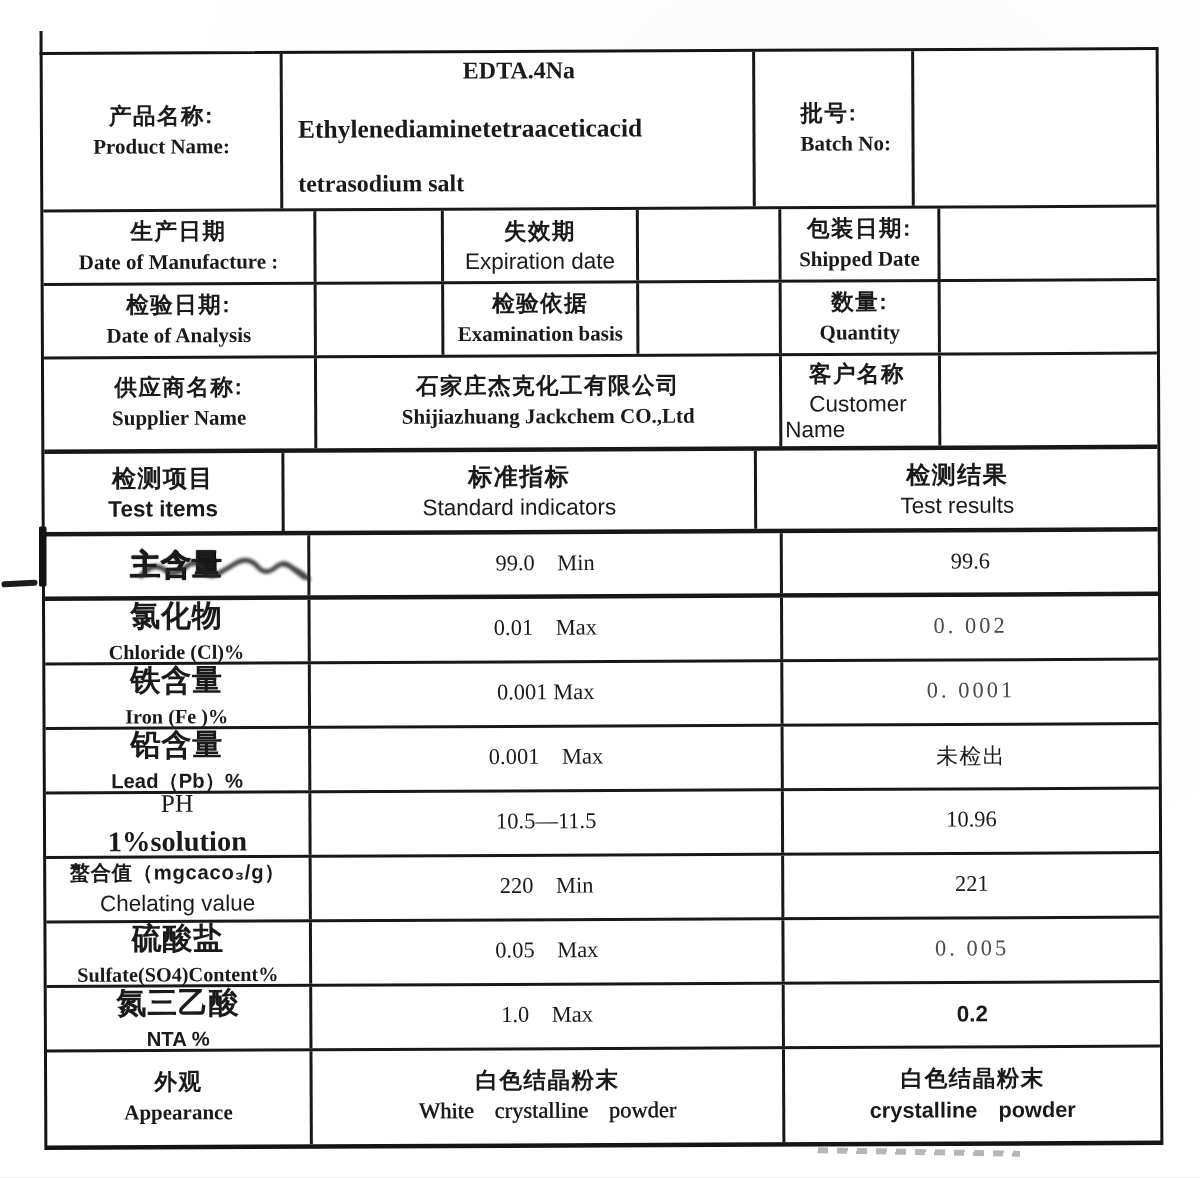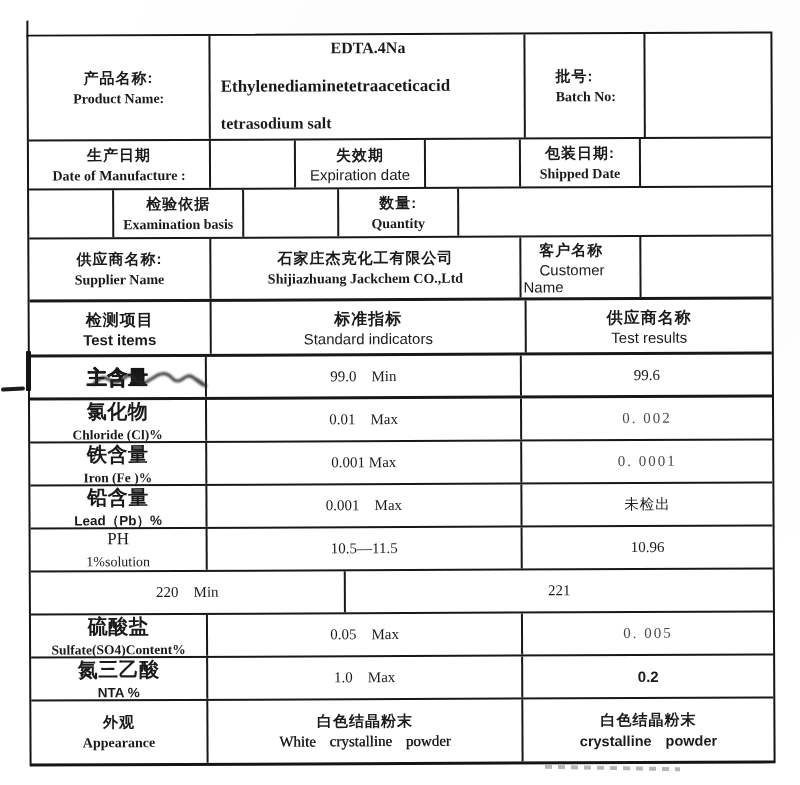--- a/index.html
+++ b/index.html
@@ -24,24 +24,24 @@
     text-align:center; padding:2px 4px; overflow:visible;
   }
   .cell:last-child { border-right:none; }
   .zh { font-weight:700; font-size:15px; letter-spacing:1px; line-height:1.45; }
   .en { font-family:"Liberation Serif", serif; font-weight:700; font-size:14px; line-height:1.4; }
   .en-sans { font-family:"Liberation Sans", sans-serif; font-weight:400; font-size:15px; }
   .en-sans-b { font-family:"Liberation Sans", sans-serif; font-weight:700; font-size:15px; }
   .en-serif-r { font-family:"Liberation Serif", serif; font-weight:400; font-size:15px; }
 
   
-  .w-c1a { width:182px; } .w-c1 { width:182px; }
+  .w-c1a { width:160px; } .w-c1 { width:182px; }
   .w-prod { width:315px; }
   .w-mid-sp { width:85px; } .w-mid-lab { width:130px; } .w-mid-val { width:95px; }
-  .w-right-lab { width:120px; } .w-right-val { flex:1; }
+  .w-right-lab { width:106px; } .w-right-val { flex:1; }
   .w-supval { width:310px; }
 
   .h-r1 { height:105px; } .h-r2 { height:49px; } .h-r3 { height:49px; }
   .h-r4 { height:63px; border-bottom-width:3px; }
   .h-hdr { height:55px; border-bottom-width:3px; }
 
   .product-cell { align-items:stretch; justify-content:space-between; padding:4px 8px 6px 10px; text-align:left; }
   .product-code { text-align:center; font-family:"Liberation Serif", serif; font-weight:700; font-size:16px; }
   .product-line1 { font-family:"Liberation Serif", serif; font-weight:700; font-size:17px; }
   .product-line2 { font-family:"Liberation Serif", serif; font-weight:700; font-size:16px; }
@@ -58,21 +58,21 @@
   .trow .c3 { flex:1; }
   .std, .res { font-family:"Liberation Serif", serif; font-size:15px; white-space:pre; justify-content:center; }
   .trow .zh { font-size:20px; letter-spacing:0.5px; }
   .trow .en { font-size:13.5px; }
 
   .trow-0 { border-bottom-width:3px; }
   .trow-0 .zh { text-shadow:0 0 1px #000, 0.5px 0 0 #000; }
   .trow-1 .res, .trow-2 .res, .trow-6 .res { color:#4a4a4a; letter-spacing:2px; }
   .trow-3 .res { letter-spacing:1px; font-family:"Liberation Sans", sans-serif; font-size:14.5px; }
   .trow-4 .zh { font-weight:400; font-family:"Liberation Serif", serif; font-size:17px; letter-spacing:0; }
-  .trow-4 .en { font-weight:400; font-size:14px; }
+  .trow-4 .en { font-weight:700; font-size:19px; }
   .trow-5 .zh { font-size:13.5px; }
   .trow-5 .en { font-family:"Liberation Sans", sans-serif; font-weight:400; font-size:15px; }
   .trow-7 .res { font-family:"Liberation Sans", sans-serif; font-weight:700; }
 
   .appearance { flex:1; border-bottom:none; }
   .appearance .c1 { width:177px; } .appearance .c2 { width:315px; } .appearance .c3 { flex:1; }
   .appearance .en { word-spacing:10px; }
   .appearance .c2 .en { font-weight:400; font-size:15px; text-shadow:0.4px 0 0 #333;text-align:right; }
   .appearance .c3 .zh, .appearance .c3 .en { font-weight:700; }
   .appearance .c3 .en { font-family:"Liberation Sans", sans-serif; font-size:14.5px;text-align:right; }
@@ -120,20 +120,24 @@
       </div>
       <div class="cell w-mid-val"></div>
       <div class="cell w-right-lab">
         <div class="zh">包装日期:</div>
         <div class="en">Shipped Date</div>
       </div>
       <div class="cell w-right-val"></div>
     </div>
 
     <div class="row h-r3">
+      <div class="cell w-c1">
+        <div class="zh">检验日期:</div>
+        <div class="en">Date of Analysis</div>
+      </div>
       <div class="cell w-mid-sp"></div>
       <div class="cell w-mid-lab">
         <div class="zh">检验依据</div>
         <div class="en">Examination basis</div>
       </div>
       <div class="cell w-mid-val"></div>
       <div class="cell w-right-lab">
         <div class="zh">数量:</div>
         <div class="en">Quantity</div>
       </div>
@@ -160,21 +164,21 @@
     <div class="row h-hdr hdr">
       <div class="cell w-c1a">
         <div class="zh">检测项目</div>
         <div class="en-sans-b">Test items</div>
       </div>
       <div class="cell w-prod">
         <div class="zh">标准指标</div>
         <div class="en-sans">Standard indicators</div>
       </div>
       <div class="cell w-right-val">
-        <div class="zh">供应商名称</div>
+        <div class="zh">检测结果</div>
         <div class="en-sans">Test results</div>
       </div>
     </div>
 
     <div class="trows"><div class="row trow trow-0">
           <div class="cell c1">
             <div class="zh">主含量</div>
           </div>
           <div class="cell c2 std">99.0    Min</div>
           <div class="cell c3 res">99.6</div>
@@ -200,20 +204,24 @@
           <div class="cell c2 std">0.001    Max</div>
           <div class="cell c3 res">未检出</div>
         </div><div class="row trow trow-4">
           <div class="cell c1">
             <div class="zh">PH</div>
             <div class="en-serif-r en">1%solution</div>
           </div>
           <div class="cell c2 std">10.5—11.5</div>
           <div class="cell c3 res">10.96</div>
         </div><div class="row trow trow-5">
+          <div class="cell c1">
+            <div class="zh">螯合值（mgcaco₃/g）</div>
+            <div class="en">Chelating value</div>
+          </div>
           <div class="cell c2 std">220    Min</div>
           <div class="cell c3 res">221</div>
         </div><div class="row trow trow-6">
           <div class="cell c1">
             <div class="zh">硫酸盐</div>
             <div class="en">Sulfate(SO4)Content%</div>
           </div>
           <div class="cell c2 std">0.05    Max</div>
           <div class="cell c3 res">0. 005</div>
         </div><div class="row trow trow-7">

